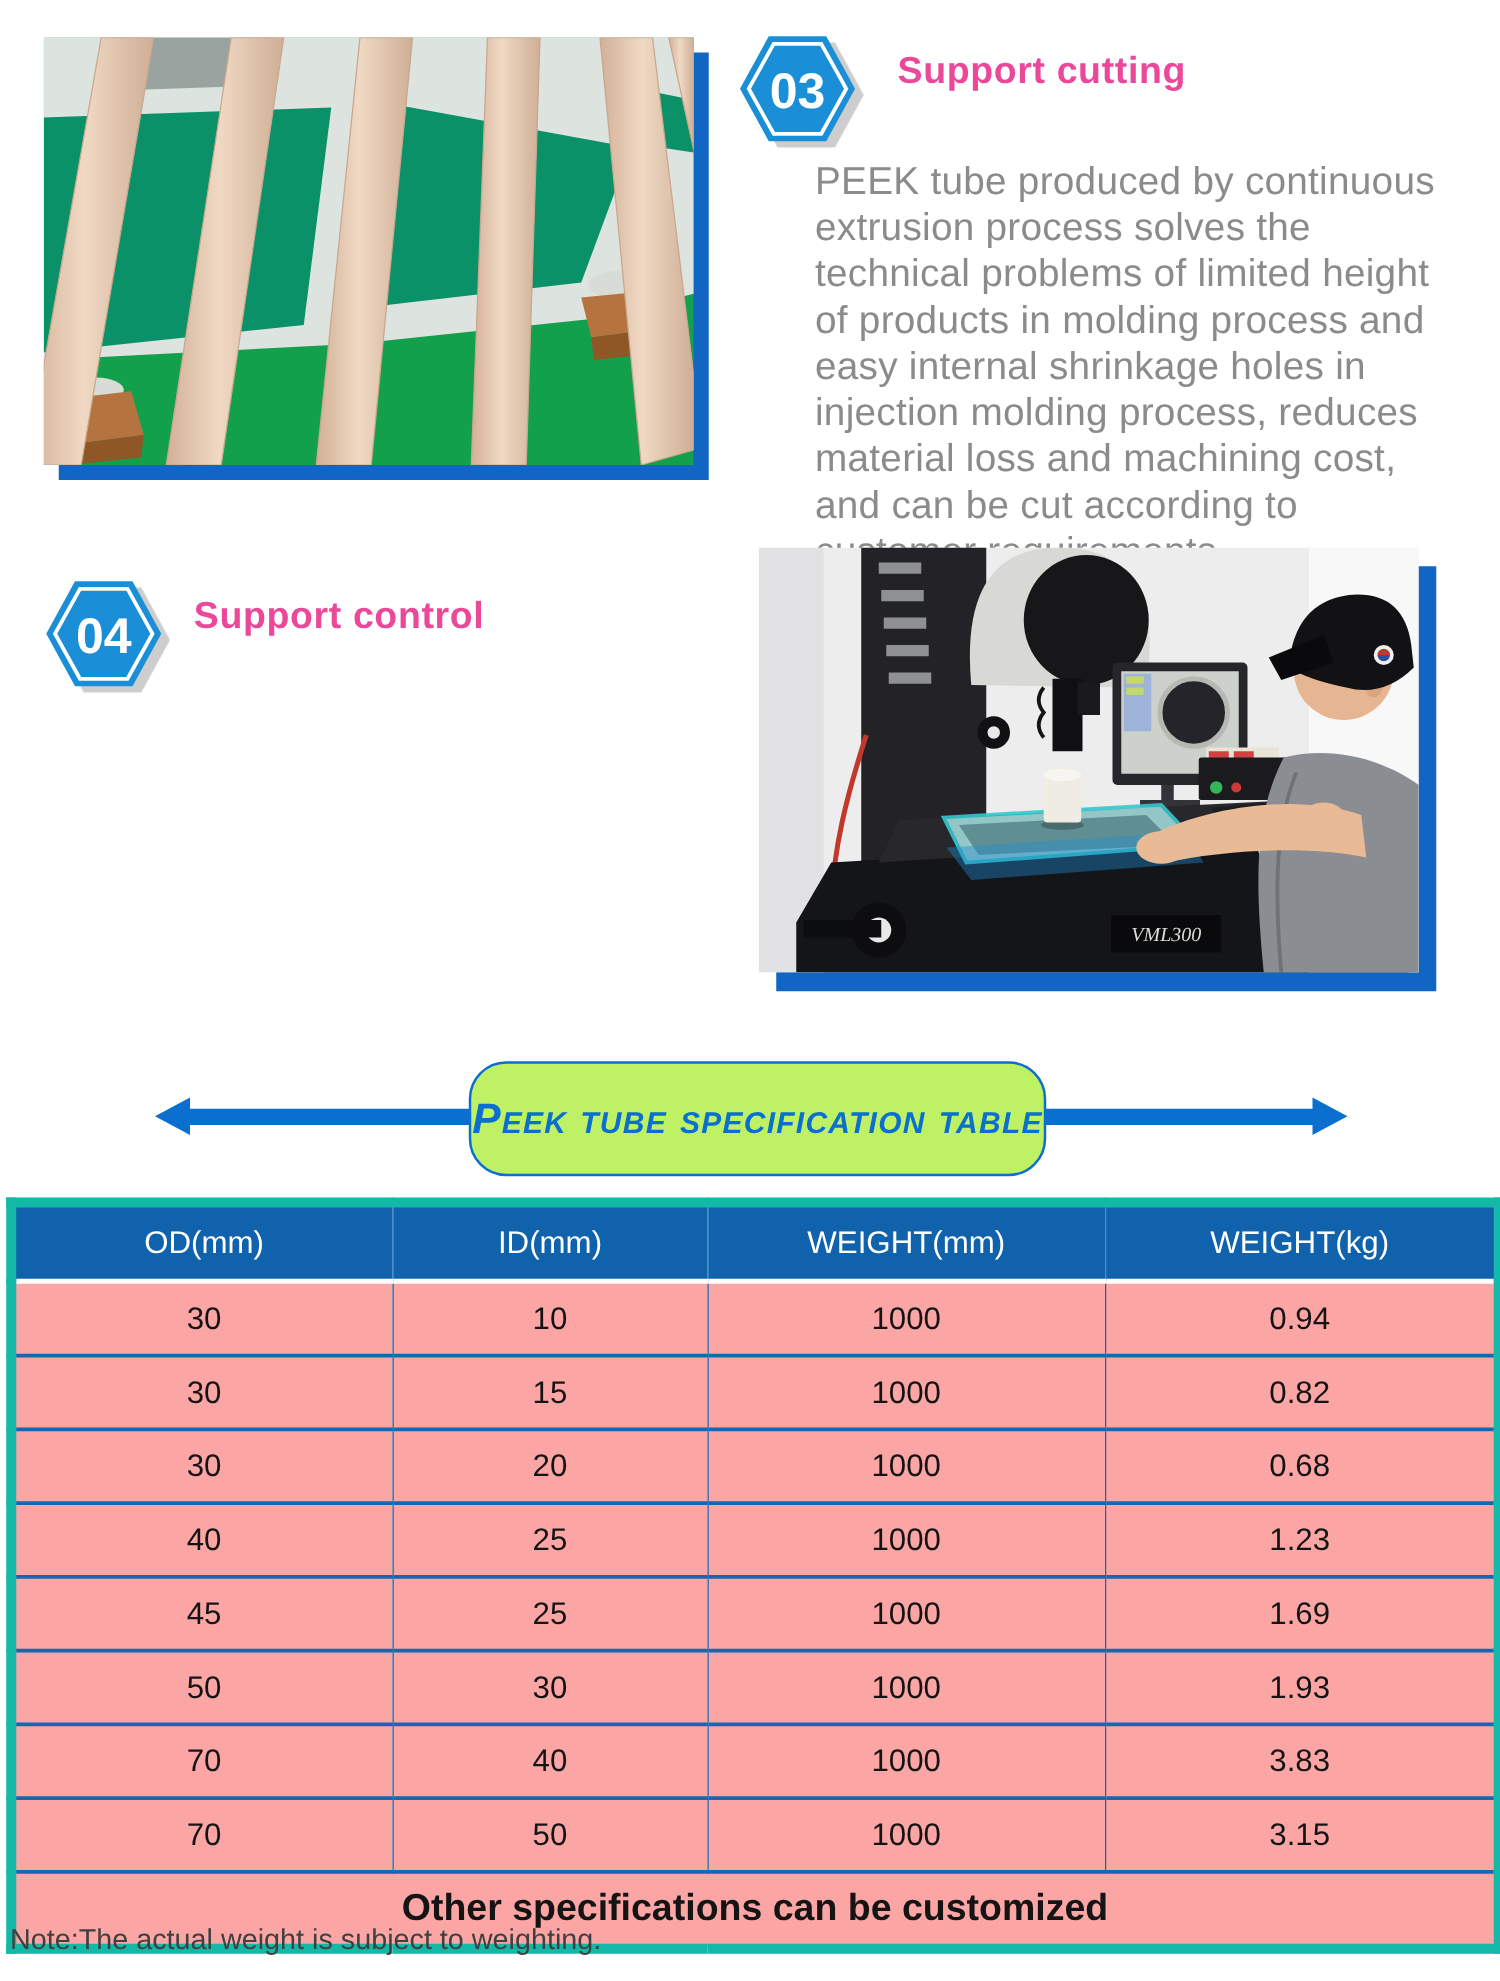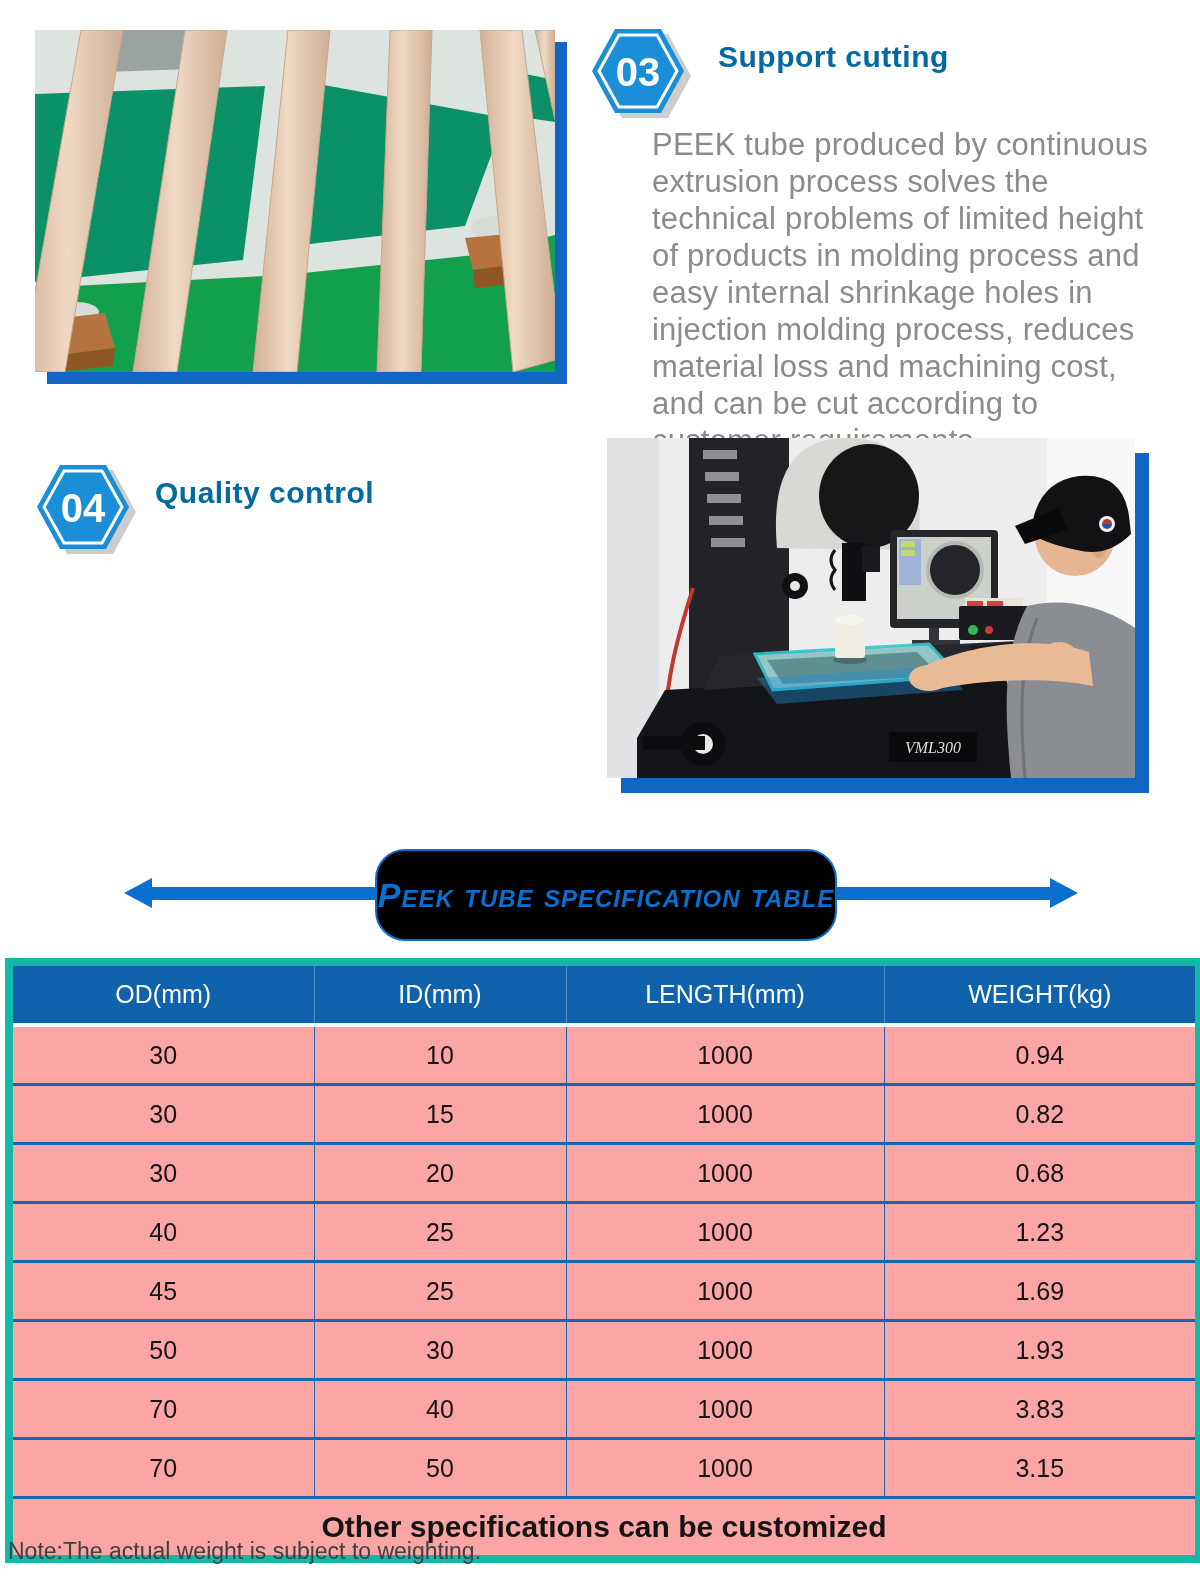--- a/index.html
+++ b/index.html
@@ -8,26 +8,26 @@
 
   
   .photo-wrap { position:absolute; }
   .photo-shadow { position:absolute; background:#1166c4; }
   .photo-svg { position:relative; display:block; }
 
   
   .badge { position:absolute; width:96px; height:90px; filter:drop-shadow(7px 5px 0 #cdcdcd); }
   .badge text { font-family:"Liberation Sans", sans-serif; font-weight:bold; }
 
-  .step-title { position:absolute; font-size:30px; font-weight:bold; color:#0369a1; letter-spacing:0.5px; }
+  .step-title { position:absolute; font-size:30px; font-weight:bold; color:#ec4899; letter-spacing:0.5px; }
   .step-body  { position:absolute; font-size:31px; line-height:37px; color:#8b8b8b; letter-spacing:0.2px; }
 
   
   .banner-box { position:absolute; left:375px; top:849px; width:458px; height:88px;
-                background:#000000; border:2px solid #0b6fd0; border-radius:30px; z-index:2;
+                background:#bef264; border:2px solid #0b6fd0; border-radius:30px; z-index:2;
                 display:flex; align-items:center; justify-content:center; }
   .banner-title { font-style:italic; font-variant:small-caps; font-weight:600;
                   font-size:34px; color:#0b6fd0; letter-spacing:1px; }
   .arrow-shaft { position:absolute; height:13px; background:#0b6fd0; top:887px; z-index:1; }
   .arrow-head  { position:absolute; width:0; height:0; top:878px; z-index:1;
                  border-top:15px solid transparent; border-bottom:15px solid transparent; }
   .arrow-head.left  { border-right:28px solid #0b6fd0; left:124px; }
   .arrow-head.right { border-left:28px solid #0b6fd0;  left:1050px; }
   .shaft-left  { left:150px; width:330px; }
   .shaft-right { left:820px; width:232px; }
@@ -94,21 +94,21 @@
   <div class="step-title" style="left:718px; top:40px;">Support cutting</div>
   <div class="step-body" style="left:652px; top:126px; width:520px;">PEEK tube produced by continuous extrusion process solves the technical problems of limited height of products in molding process and easy internal shrinkage holes in injection molding process, reduces material loss and machining cost, and can be cut according to customer requirements.</div>
 
   <div class="badge" style="left:35px; top:462px;">
     <svg width="96" height="90" viewBox="0 0 96 90">
       <polygon points="25,3 71,3 94,45 71,87 25,87 2,45" fill="#1b8ed8"></polygon>
       <polygon points="29,9 67,9 87,45 67,81 29,81 9,45" fill="none" stroke="#ffffff" stroke-width="3"></polygon>
       <text x="48" y="60" text-anchor="middle" font-size="40" fill="#ffffff">04</text>
     </svg>
   </div>
-  <div class="step-title" style="left:155px; top:476px;">Quality control</div>
+  <div class="step-title" style="left:155px; top:476px;">Support control</div>
 
   <div class="photo-wrap" style="left:607px; top:438px; width:528px; height:340px;">
     <div class="photo-shadow" style="left:14px; top:15px; width:528px; height:340px;"></div>
     <svg class="photo-svg" width="528" height="340" viewBox="0 0 528 340">
       <rect width="528" height="340" fill="#ededee"></rect>
       <rect x="0" y="0" width="52" height="340" fill="#e2e2e4"></rect>
       <rect x="440" y="0" width="88" height="340" fill="#f8f8f8"></rect>
       <g>
         <rect x="82" y="0" width="100" height="262" fill="#222227"></rect>
         <g fill="#8e9094">
@@ -190,21 +190,21 @@
     <colgroup>
         <col style="width:305px">
         <col style="width:252px">
         <col style="width:318px">
         <col style="width:315px">
       </colgroup>
     <thead>
       <tr>
         <th>OD(mm)</th>
         <th>ID(mm)</th>
-        <th>LENGTH(mm)</th>
+        <th>WEIGHT(mm)</th>
         <th>WEIGHT(kg)</th>
       </tr>
     </thead>
     <tbody>
       <tr>
         <td>30</td>
         <td>10</td>
         <td>1000</td>
         <td>0.94</td>
       </tr>

